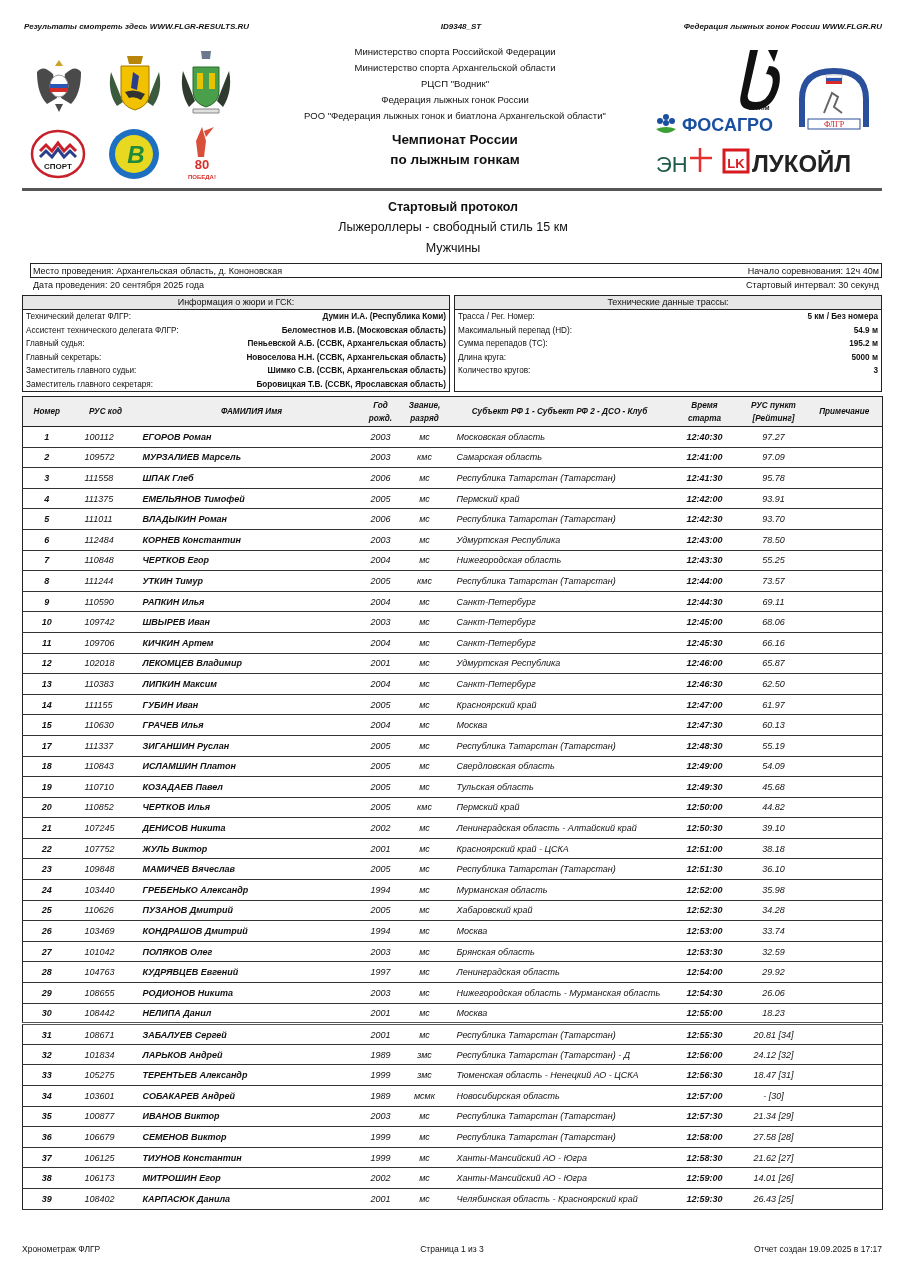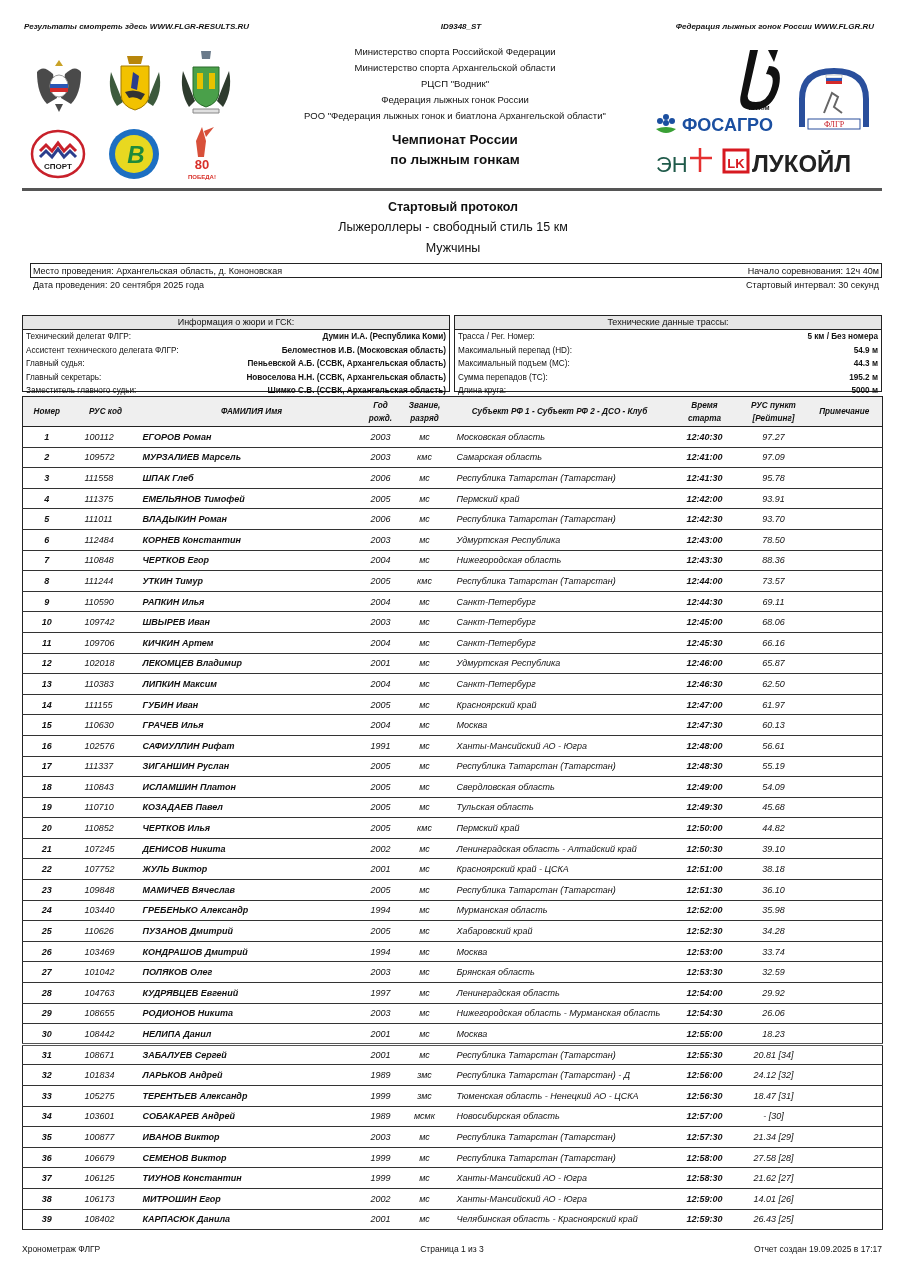--- a/index.html
+++ b/index.html
@@ -2,21 +2,21 @@
 <html><head>
 <meta charset="utf-8">
 <style>
   * { box-sizing: border-box; margin: 0; padding: 0; }
   html, body { width: 906px; height: 1280px; background: #ffffff; }
   body { font-family: "Liberation Sans", "DejaVu Sans", sans-serif; color: #111; position: relative; overflow: hidden; }
 
   .topbar { position: absolute; top: 22px; left: 24px; right: 24px; height: 14px; font-size: 8px; font-weight: bold; font-style: italic; }
   .topbar .l { position: absolute; left: 0; }
   .topbar .c { position: absolute; left: 16px; right: 0; text-align: center; }
-  .topbar .r { position: absolute; right: 8px; }
+  .topbar .r { position: absolute; right: 0; }
 
   .logos-left { position: absolute; left: 26px; top: 48px; width: 210px; height: 135px; }
   .logo { position: absolute; display: flex; align-items: center; justify-content: center; }
 
   .org-lines { position: absolute; left: 290px; width: 330px; top: 44px; text-align: center; font-size: 9.5px; line-height: 16px; }
   .champ { position: absolute; left: 290px; width: 330px; top: 130px; text-align: center; font-size: 13.5px; font-weight: bold; line-height: 20px; }
 
   .logos-right { position: absolute; left: 650px; top: 44px; width: 240px; height: 140px; }
 
   .hr-thick { position: absolute; left: 22px; right: 24px; top: 188px; height: 3px; background: #555; }
@@ -24,21 +24,21 @@
   .titles { position: absolute; left: 0; right: 0; top: 197px; text-align: center; }
   .t1 { font-size: 12.5px; font-weight: bold; line-height: 20px; }
   .t2 { font-size: 12.5px; line-height: 21px; }
   .t3 { font-size: 12.5px; line-height: 21px; }
 
   .venue { position: absolute; left: 30px; right: 24px; top: 263px; height: 15px; border: 1px solid #222; font-size: 9px; }
   .venue .row { position: relative; height: 14px; line-height: 14px; padding: 0 2px; }
   .venue .row span.r { position: absolute; right: 2px; top: 0; }
 
   .info { position: absolute; left: 22px; right: 24px; top: 295px; height: 97px; display: flex; gap: 4px; font-size: 8.2px; }
-  .info-box { flex: 1; border: 1px solid #222; margin-top: 20px; }
+  .info-box { flex: 1; border: 1px solid #222; }
   .info-box .hdr { background: #e6e6e6; border-bottom: 1px solid #222; text-align: center; height: 14px; line-height: 13px; font-size: 9px; }
   .info-box .irow { position: relative; height: 13.5px; line-height: 13.5px; padding: 0 3px; }
   .info-box .irow .v { position: absolute; right: 3px; top: 0; font-weight: bold; }
 
   table.start { position: absolute; left: 22px; top: 396px; width: 860px; border-collapse: collapse; table-layout: fixed; font-style: italic; }
   table.start th { background: #efefef; font-size: 8.2px; font-weight: bold; height: 30px; line-height: 13px; border-top: 1.5px solid #222; border-bottom: 1.5px solid #222; vertical-align: middle; }
   table.start th:first-child { border-left: 1.5px solid #222; }
   table.start th:last-child { border-right: 1.5px solid #222; }
   table.start td { height: 20.6px; font-size: 9px; border-bottom: 1.5px solid #333; vertical-align: middle; white-space: nowrap; overflow: hidden; }
   table.start td:first-child { border-left: 1.5px solid #222; }
@@ -203,21 +203,20 @@
     <div class="irow"><span>Ассистент технического делегата ФЛГР:</span><span class="v">Беломестнов И.В. (Московская область)</span></div>
     <div class="irow"><span>Главный судья:</span><span class="v">Пеньевской А.Б. (ССВК, Архангельская область)</span></div>
     <div class="irow"><span>Главный секретарь:</span><span class="v">Новоселова Н.Н. (ССВК, Архангельская область)</span></div>
     <div class="irow"><span>Заместитель главного судьи:</span><span class="v">Шимко С.В. (ССВК, Архангельская область)</span></div>
     <div class="irow"><span>Заместитель главного секретаря:</span><span class="v">Боровицкая Т.В. (ССВК, Ярославская область)</span></div>
   </div>
   <div class="info-box">
     <div class="hdr">Технические данные трассы:</div>
     <div class="irow"><span>Трасса / Рег. Номер:</span><span class="v">5 км / Без номера</span></div>
     <div class="irow"><span>Максимальный перепад (HD):</span><span class="v">54.9 м</span></div>
-    <div class="irow"><span>Максимальный подъем (MC):</span><span class="v">44.3 м</span></div>
     <div class="irow"><span>Сумма перепадов (TC):</span><span class="v">195.2 м</span></div>
     <div class="irow"><span>Длина круга:</span><span class="v">5000 м</span></div>
     <div class="irow"><span>Количество кругов:</span><span class="v">3</span></div>
   </div>
 </div>
 
 <table class="start">
   <colgroup>
     <col style="width:48px">
       <col style="width:70px">
@@ -322,21 +321,21 @@
         <td class="note"></td>
       </tr>
       <tr>
         <td class="num">7</td>
         <td class="code">110848</td>
         <td class="name">ЧЕРТКОВ Егор</td>
         <td class="year">2004</td>
         <td class="rank">мс</td>
         <td class="region">Нижегородская область</td>
         <td class="time">12:43:30</td>
-        <td class="pts">88.36</td>
+        <td class="pts">55.25</td>
         <td class="note"></td>
       </tr>
       <tr>
         <td class="num">8</td>
         <td class="code">111244</td>
         <td class="name">УТКИН Тимур</td>
         <td class="year">2005</td>
         <td class="rank">кмс</td>
         <td class="region">Республика Татарстан (Татарстан)</td>
         <td class="time">12:44:00</td>
@@ -411,31 +410,20 @@
       </tr>
       <tr>
         <td class="num">15</td>
         <td class="code">110630</td>
         <td class="name">ГРАЧЕВ Илья</td>
         <td class="year">2004</td>
         <td class="rank">мс</td>
         <td class="region">Москва</td>
         <td class="time">12:47:30</td>
         <td class="pts">60.13</td>
-        <td class="note"></td>
-      </tr>
-      <tr>
-        <td class="num">16</td>
-        <td class="code">102576</td>
-        <td class="name">САФИУЛЛИН Рифат</td>
-        <td class="year">1991</td>
-        <td class="rank">мс</td>
-        <td class="region">Ханты-Мансийский АО - Югра</td>
-        <td class="time">12:48:00</td>
-        <td class="pts">56.61</td>
         <td class="note"></td>
       </tr>
       <tr>
         <td class="num">17</td>
         <td class="code">111337</td>
         <td class="name">ЗИГАНШИН Руслан</td>
         <td class="year">2005</td>
         <td class="rank">мс</td>
         <td class="region">Республика Татарстан (Татарстан)</td>
         <td class="time">12:48:30</td>

